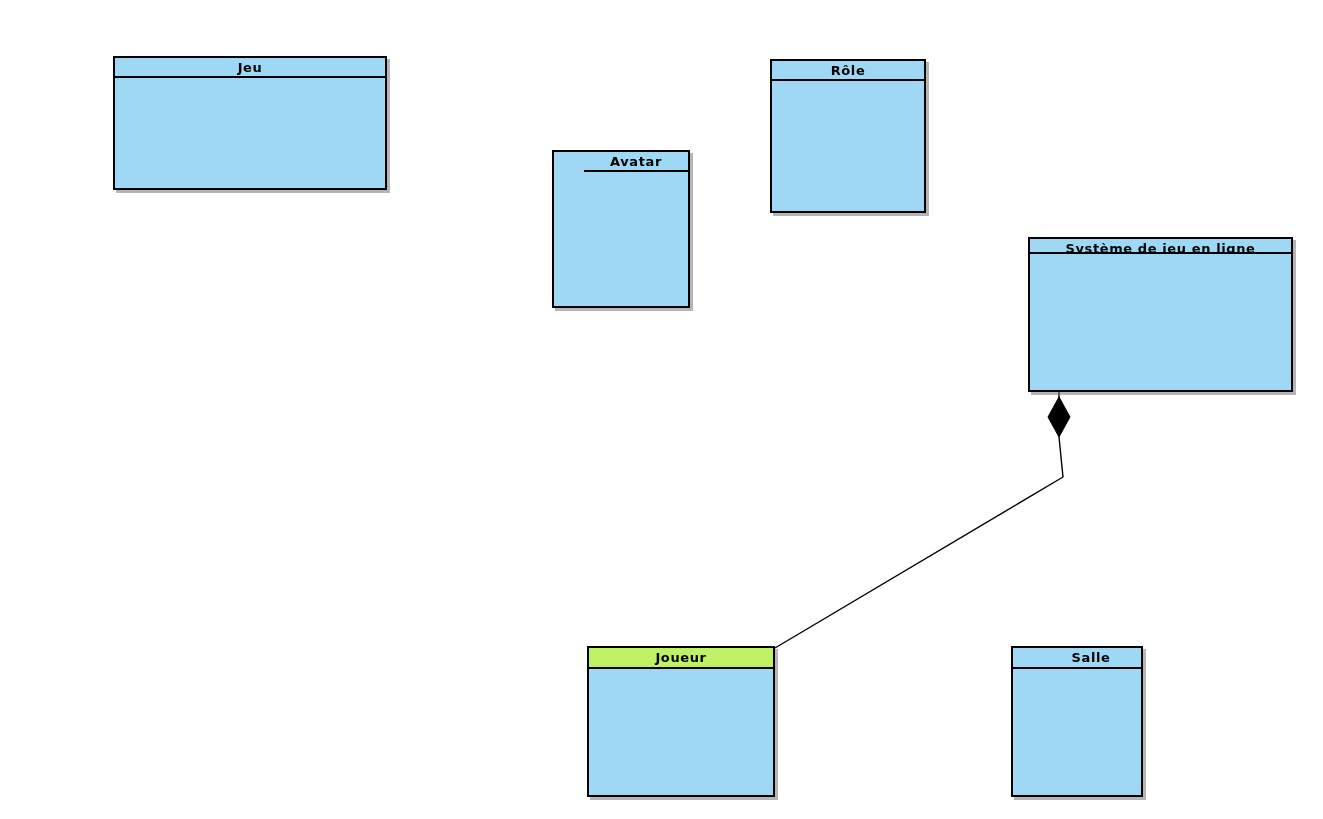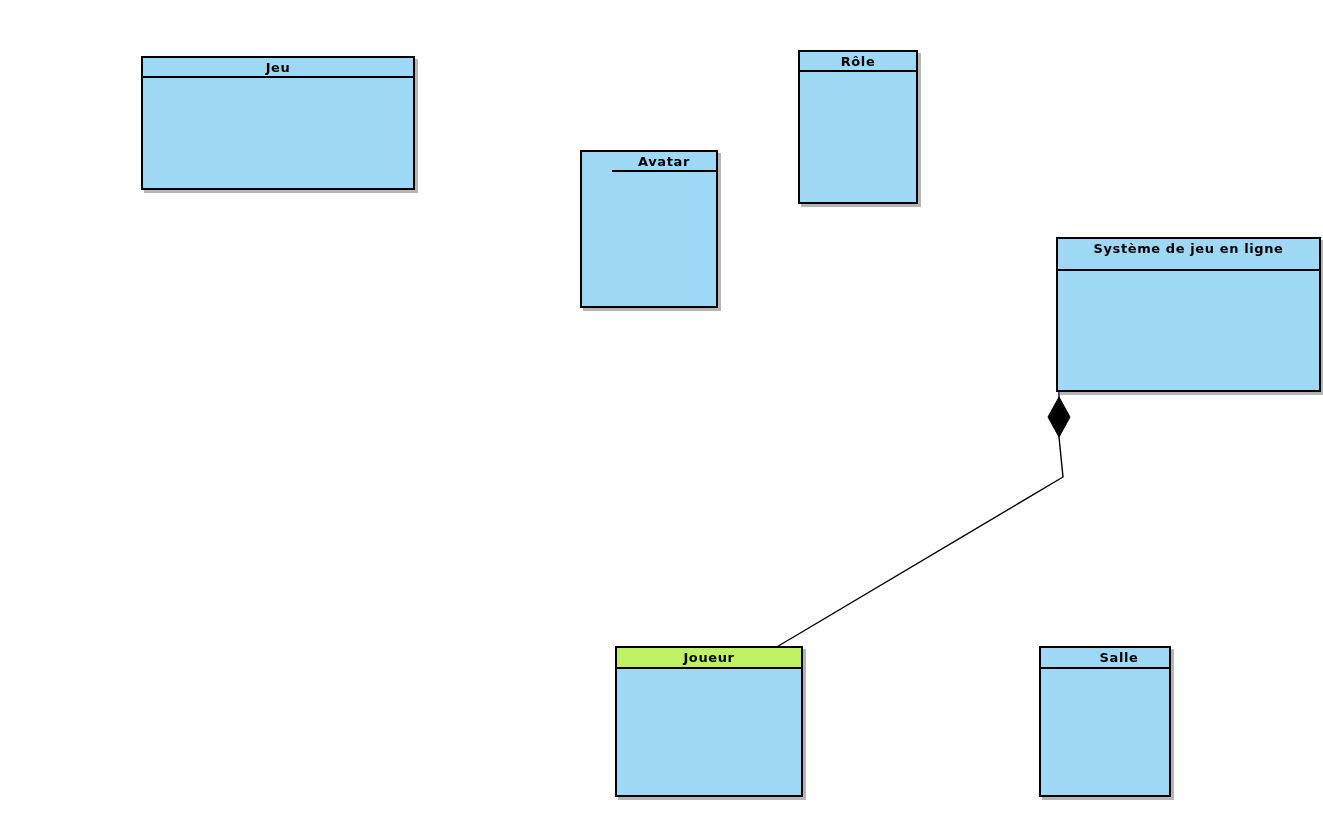--- a/index.html
+++ b/index.html
@@ -28,21 +28,20 @@
   }
   .uml-class {
     position: absolute;
     box-sizing: border-box;
     background: #9fd8f5;
     border: 2px solid #000000;
     box-shadow: 3px 3px 0 rgba(120,120,120,0.55);
     display: flex;
     flex-direction: column;
     z-index: 2;
-    margin-left: 28px;
   }
   .uml-class-name {
     box-sizing: border-box;
     width: 100%;
     text-align: center;
     font-weight: bold;
     color: #000000;
     letter-spacing: 0.6px;
     border-bottom: 2px solid #000000;
     background: #9fd8f5;
@@ -73,28 +72,28 @@
     <div class="uml-class-attributes" style="background: rgb(159, 216, 245);"></div>
 
   </div>
 
   <div class="uml-class" id="cls-1" style="left: 552px; top: 150px; width: 138px; height: 158px; background: rgb(159, 216, 245); border-color: rgb(0, 0, 0); padding-left: 30px;">
     <div class="uml-class-name" style="height: 20px; font-size: 13px; background: rgb(159, 216, 245); border-bottom-color: rgb(0, 0, 0);">Avatar</div>
     <div class="uml-class-attributes" style="background: rgb(159, 216, 245);"></div>
 
   </div>
 
-  <div class="uml-class" id="cls-2" style="left: 770px; top: 50px; width: 120px; height: 154px; background: rgb(159, 216, 245); border-color: rgb(0, 0, 0);">
+  <div class="uml-class" id="cls-2" style="left: 770px; top: 59px; width: 156px; height: 154px; background: rgb(159, 216, 245); border-color: rgb(0, 0, 0);">
     <div class="uml-class-name" style="height: 20px; font-size: 13px; background: rgb(159, 216, 245); border-bottom-color: rgb(0, 0, 0);">Rôle</div>
     <div class="uml-class-attributes" style="background: rgb(159, 216, 245);"></div>
 
   </div>
 
   <div class="uml-class" id="cls-3" style="left: 1028px; top: 237px; width: 265px; height: 155px; background: rgb(159, 216, 245); border-color: rgb(0, 0, 0);">
-    <div class="uml-class-name" style="height: 32px; font-size: 13px; background: rgb(159, 216, 245); border-bottom-color: rgb(0, 0, 0);">Système de jeu en ligne</div>
+    <div class="uml-class-name" style="height: 15px; font-size: 13px; background: rgb(159, 216, 245); border-bottom-color: rgb(0, 0, 0);">Système de jeu en ligne</div>
     <div class="uml-class-attributes" style="background: rgb(159, 216, 245);"></div>
 
   </div>
 
 
   <div class="uml-class" id="cls-5" style="left: 587px; top: 646px; width: 188px; height: 151px; background: rgb(159, 216, 245); border-color: rgb(0, 0, 0);">
     <div class="uml-class-name" style="height: 21px; font-size: 13px; background: #bef264; border-bottom-color: rgb(0, 0, 0);">Joueur</div>
     <div class="uml-class-attributes" style="background: rgb(159, 216, 245);"></div>
 
   </div>

